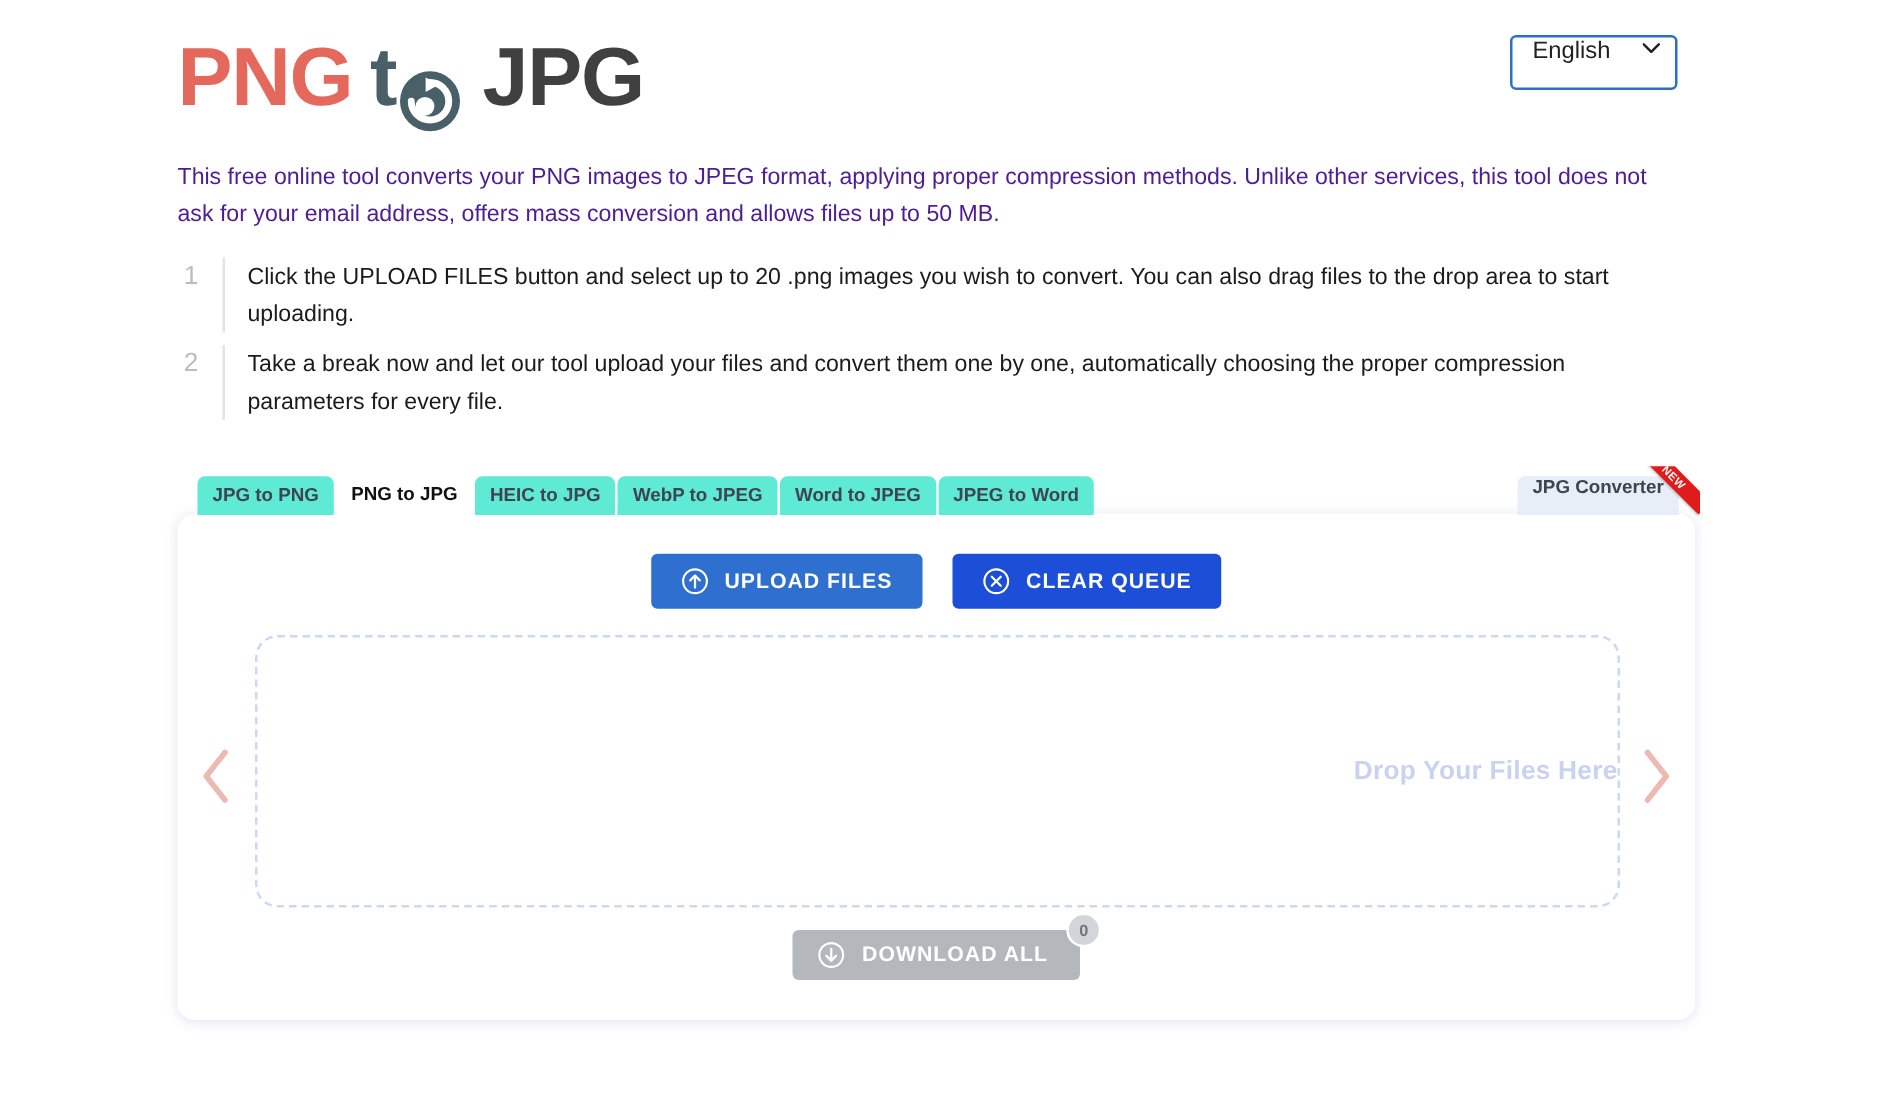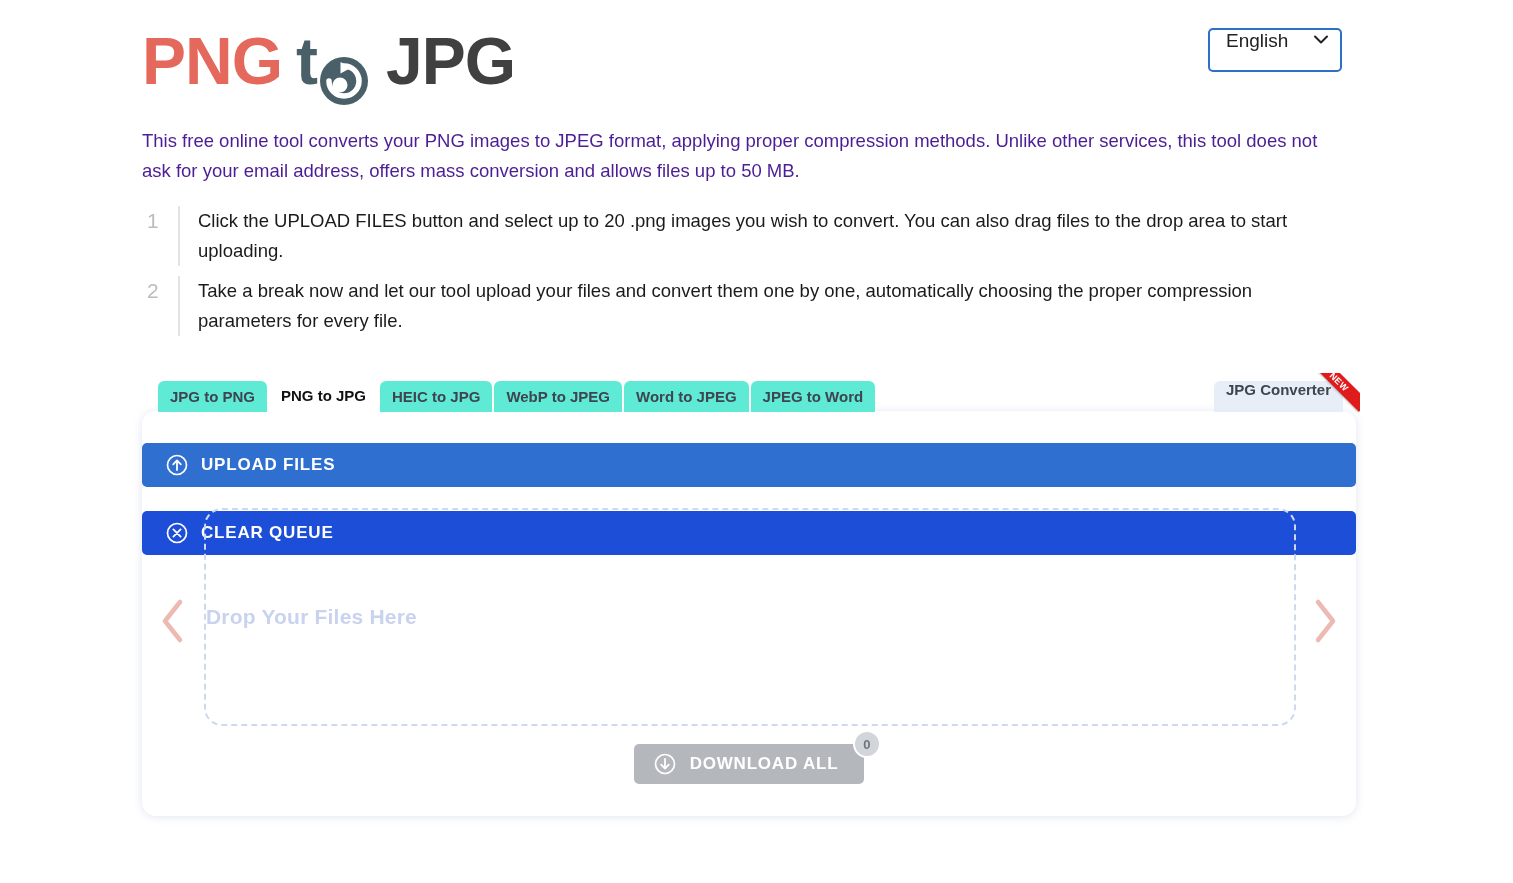--- a/index.html
+++ b/index.html
@@ -207,21 +207,20 @@
   }
 
   .actions {
     position: absolute;
     left: 0;
     right: 0;
     top: 32px;
     display: flex;
     justify-content: center;
     gap: 24px;
-    flex-direction: column;
   }
   .btn {
     height: 44px;
     border: none;
     border-radius: 5px;
     display: inline-flex;
     align-items: center;
     gap: 13px;
     padding: 0 24px;
     font-size: 17px;
@@ -238,21 +237,21 @@
   .dropzone {
     position: absolute;
     left: 62px;
     top: 97px;
     width: 1092px;
     height: 218px;
     border: 2px dashed #ccd9ef;
     border-radius: 18px;
     display: flex;
     align-items: center;
-    justify-content: flex-start;
+    justify-content: flex-end;
   }
   .dropzone-text {
     font-size: 21px;
     font-weight: bold;
     color: #c9d3ef;
     letter-spacing: 0.2px;
   }
 
   .carousel-arrow {
     position: absolute;

